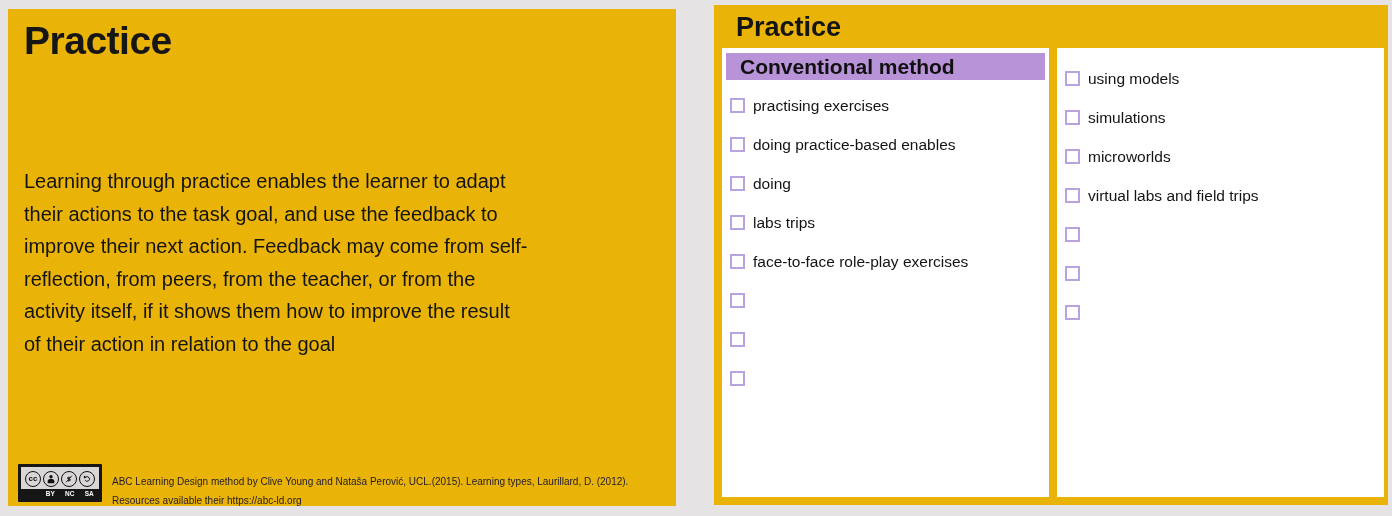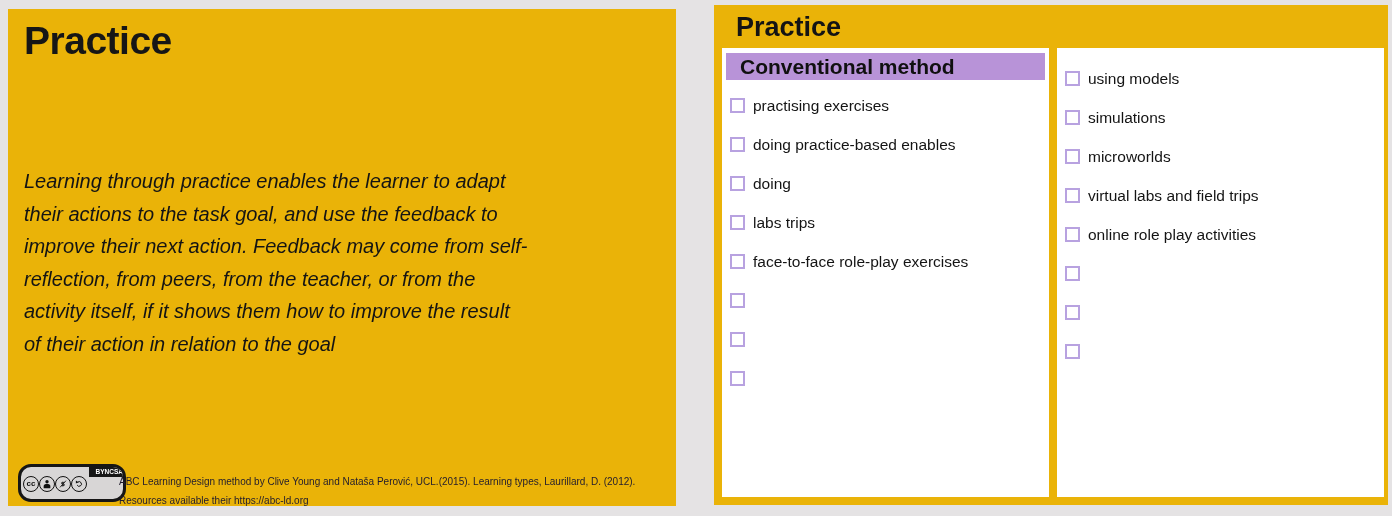--- a/index.html
+++ b/index.html
@@ -13,40 +13,40 @@
   .card-left{left:8px;top:9px;width:668px;height:497px;}
   .card-right{left:714px;top:5px;width:674px;height:500px;}
 
   
   .left-title{
     position:absolute;left:16px;top:10px;margin:0;
     font-size:39px;font-weight:bold;color:#161616;letter-spacing:-0.5px;
   }
   .description{
     position:absolute;left:16px;top:156px;width:638px;margin:0;
-    font-size:20px;line-height:32.5px;color:#141414;white-space:pre-line;font-style:italic;
+    font-size:20px;line-height:32.5px;color:#141414;white-space:pre-line;
   }
   .cc-badge{
-    position:absolute;left:10px;top:455px;width:108px;height:38px;
+    position:absolute;left:10px;top:455px;width:84px;height:38px;
     box-sizing:border-box;background:#d8d6d6;border:3px solid #161616;
-    border-radius:13px;display:flex;flex-direction:row;overflow:hidden;
+    border-radius:1px;display:flex;flex-direction:column;overflow:hidden;
   }
   .cc-circles{flex:1;display:flex;align-items:center;justify-content:space-evenly;padding:1px 2px 0;}
   .cc-circle{
     width:16px;height:16px;box-sizing:border-box;border:1.6px solid #111;border-radius:50%;
     display:flex;align-items:center;justify-content:center;
     color:#111;font-weight:bold;font-size:8px;line-height:1;
   }
   .cc-strip{
     height:10px;background:#161616;display:grid;grid-template-columns:1fr 1fr 1fr 1fr;
     color:#fff;font-size:6.5px;font-weight:bold;text-align:center;line-height:10px;
   }
   .attribution{
     position:absolute;left:104px;top:463px;
-    font-size:10px;line-height:19px;color:#211c2e;margin-left:7px;
+    font-size:10px;line-height:19px;color:#211c2e;
   }
 
   
   .right-title{
     position:absolute;left:22px;top:7px;margin:0;
     font-size:27px;font-weight:bold;color:#141414;
   }
   .columns{position:absolute;left:8px;top:43px;right:4px;bottom:8px;display:flex;gap:8px;}
   .col{flex:1;background:#ffffff;box-sizing:border-box;padding:5px 4px 0 4px;}
   .col-header{
@@ -176,24 +176,20 @@
           <div class="row">
             <span class="checkbox"></span>
             <span class="row-label">microworlds</span>
           </div>
 
           <div class="row">
             <span class="checkbox"></span>
             <span class="row-label">virtual labs and field trips</span>
           </div>
 
-          <div class="row">
-            <span class="checkbox"></span>
-            <span class="row-label">online role play activities</span>
-          </div>
 
           <div class="row">
             <span class="checkbox"></span>
             <span class="row-label"></span>
           </div>
 
           <div class="row">
             <span class="checkbox"></span>
             <span class="row-label"></span>
           </div>

